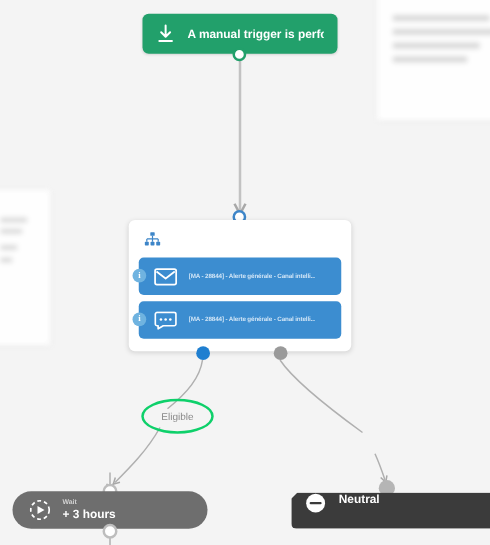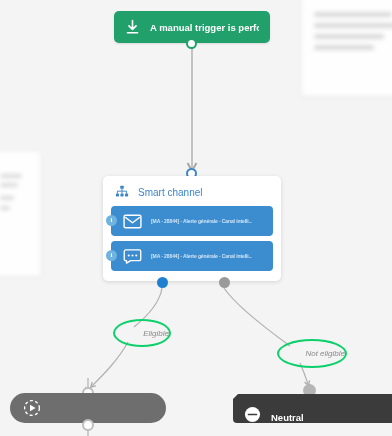--- a/index.html
+++ b/index.html
@@ -178,24 +178,23 @@
   }
 
   
   .pill {
     position: absolute;
     border: 2.5px solid #0ed06a;
     border-radius: 50%;
     background: transparent;
     display: flex;
     align-items: center;
-    justify-content: flex-end;
+    justify-content: center;
     color: #8a8a8a;
     font-size: 8px;
-    font-style: italic;
   }
   #pill-eligible { left: 113px; top: 319px; width: 54px; height: 24px; }
   #pill-not-eligible { left: 277px; top: 339px; width: 66px; height: 25px; }
 
   
   #wait-node {
     left: 10px; top: 393px;
     width: 156px; height: 30px;
     background: #6e6e6e;
     border-radius: 15px;
@@ -217,21 +216,21 @@
     font-weight: bold;
     line-height: 12px;
   }
 
   
   #neutral-node {
     left: 233px; top: 394px;
     width: 159px; height: 29px;
     background: #3b3b3b;
     display: flex;
-    align-items: flex-end;
+    align-items: flex-start;
     padding-left: 11px;
     box-sizing: border-box;
     clip-path: polygon(0 5px, 5px 0, 100% 0, 100% 0, 100% 100%, 0 100%, 0 100%);
     border-radius: 4px 0 0 4px;
   }
   #neutral-node .nlabel {
     color: #ffffff;
     font-size: 9.5px;
     font-weight: bold;
     margin-left: 10px;
@@ -296,21 +295,20 @@
     <div id="smart-channel-header">
       <span style="display:inline-flex;width:14px;height:14px;">
         <svg viewBox="0 0 16 16" width="14" height="14">
           <rect x="6" y="0.8" width="4" height="3.4" rx="0.6" fill="#3d85c8"></rect>
           <path d="M8 4.2 L8 7 M2.8 7 L13.2 7 M2.8 7 L2.8 9.6 M8 7 L8 9.6 M13.2 7 L13.2 9.6" fill="none" stroke="#3d85c8" stroke-width="1.1"></path>
           <rect x="1" y="9.6" width="3.6" height="3.4" rx="0.6" fill="#3d85c8"></rect>
           <rect x="6.2" y="9.6" width="3.6" height="3.4" rx="0.6" fill="#3d85c8"></rect>
           <rect x="11.4" y="9.6" width="3.6" height="3.4" rx="0.6" fill="#3d85c8"></rect>
         </svg>
       </span>
-      <span class="title">Smart channel</span>
     </div>
 
     <div class="channel-card">
       <div class="info-badge">i</div>
       <span style="display:inline-flex;width:19px;height:15px;">
         <svg viewBox="0 0 20 16" width="19" height="15">
           <rect x="1" y="1.4" width="18" height="13.2" rx="1.6" fill="none" stroke="#ffffff" stroke-width="1.5"></rect>
           <path d="M2.2 3.4 L10 9.4 L17.8 3.4" fill="none" stroke="#ffffff" stroke-width="1.5" stroke-linejoin="round"></path>
         </svg>
       </span>
@@ -336,31 +334,32 @@
       </span>
     </div>
   </div>
 
   <div class="port port-solid-blue" style="left:157px; top:277px;"></div>
   <div class="port port-solid-gray" style="left:219px; top:277px;"></div>
 
   <div class="pill" id="pill-eligible">
     <span>Eligible</span>
   </div>
-  <div class="pill" id="pill-not-eligible">
-    <span>Not eligible</span>
-  </div>
 
   <div class="port port-hollow-gray" style="left:82px; top:387px;"></div>
   <div class="node" id="wait-node">
     <span style="display:inline-flex;width:18px;height:18px;">
       <svg viewBox="0 0 20 20" width="18" height="18">
         <circle cx="10" cy="10" r="8.2" fill="none" stroke="#ffffff" stroke-width="1.5" stroke-dasharray="3.4 2.6"></circle>
         <path d="M7.8 6.4 L14 10 L7.8 13.6 Z" fill="#ffffff"></path>
       </svg>
+    </span>
+    <span class="texts">
+      <span class="wlabel" style="display:block">Wait</span>
+      <span class="wvalue" style="display:block">+ 3 hours</span>
     </span>
   </div>
   <div class="port port-hollow-gray" style="left:82px; top:419px;"></div>
 
   <div class="port port-solid-gray" style="left:303px; top:384px;
        width:13px; height:13px; background:#b5b5b5;"></div>
   <div class="node" id="neutral-node">
     <span style="display:inline-flex;width:17px;height:17px;">
       <svg viewBox="0 0 18 18" width="17" height="17">
         <circle cx="9" cy="9" r="8" fill="#ffffff"></circle>

